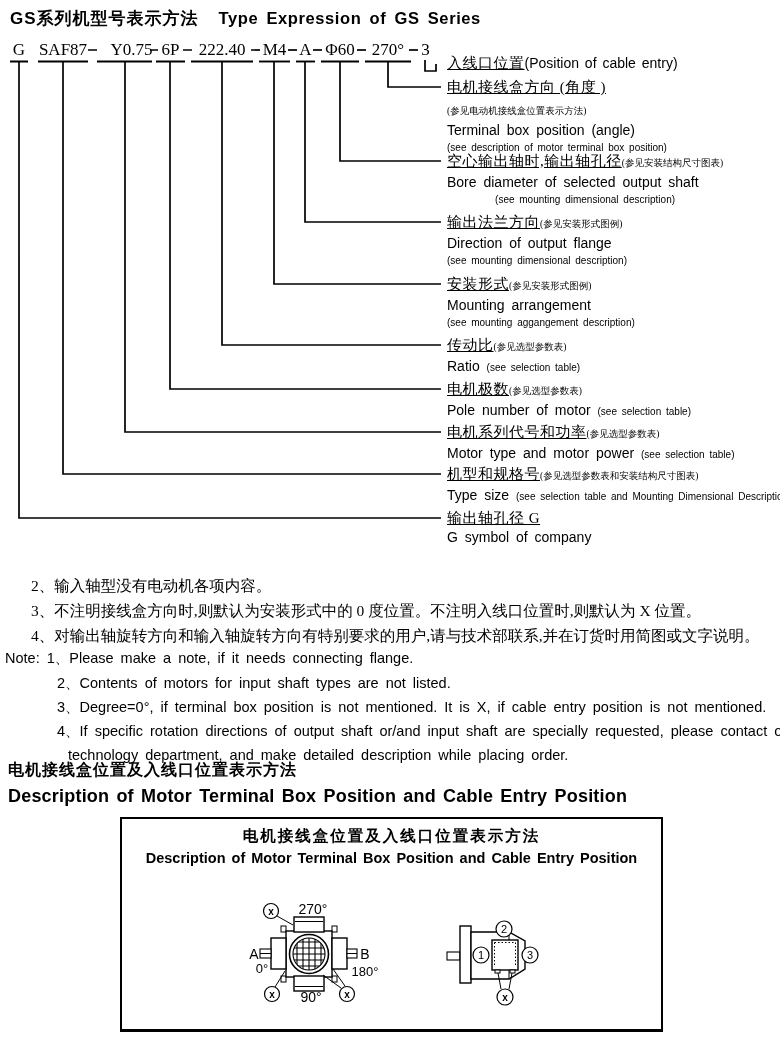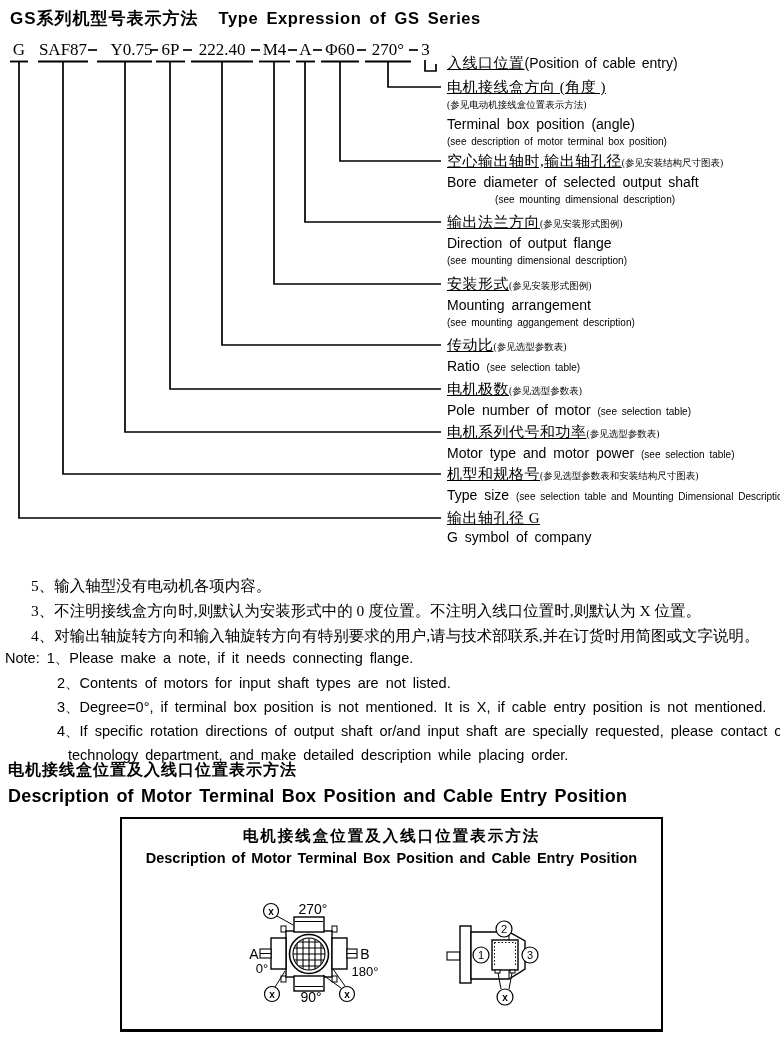--- a/index.html
+++ b/index.html
@@ -1,20 +1,21 @@
 <!DOCTYPE html>
 <html><head>
 <meta charset="utf-8">
 <style>
   * { margin:0; padding:0; box-sizing:border-box; }
   html,body { background:#fff; }
   .page {
     position:relative; width:780px; height:1039px; background:#ffffff;
     color:#000; overflow:hidden;
     font-family:"Liberation Sans", sans-serif;
+    border-radius:24px;
   }
   .abs { position:absolute; }
 
   
   .title-row { position:absolute; left:10px; top:7px; white-space:nowrap; }
   .title-cn { font:bold 17px/22px "Liberation Sans", sans-serif; letter-spacing:1px; }
   .title-en { font:bold 16.5px/22px "Liberation Sans", sans-serif; letter-spacing:.6px; margin-left:20px; word-spacing:3px; }
 
   
   .codeseg { position:absolute; top:40px; text-align:center;
@@ -24,21 +25,21 @@
   .s6{left:296px;width:19px}.s7{left:321px;width:38px}.s8{left:365px;width:46px}
   .s9{left:419px;width:13px}
 
   svg.connectors { position:absolute; left:0; top:0; }
   .connectors line, .connectors path { stroke:#000; fill:none; }
 
   
   .label { position:absolute; left:447px; white-space:nowrap; }
   .lbl-cn { font:15px/18px "Liberation Serif", serif; letter-spacing:.5px;text-decoration:underline; }
   .cn-note-inline { font:9.5px/18px "Liberation Serif", serif; }
-  .cn-note-line { font:9.5px/13px "Liberation Serif", serif; margin-top:3px; }
+  .cn-note-line { font:9.5px/13px "Liberation Serif", serif; margin-top:9px; }
   .en-line { font:14px/20px "Liberation Sans", sans-serif; word-spacing:3px; }
   .en-note-line { font:10px/13px "Liberation Sans", sans-serif; margin-top:1px; word-spacing:2px;text-align:center; }
   .en-note-inline { font:10px/20px "Liberation Sans", sans-serif; word-spacing:2px; }
   .en-inline { font:14px/18px "Liberation Sans", sans-serif; word-spacing:2px; }
 
   
   .note-cn { position:absolute; font:15.5px/19px "Liberation Serif", serif; white-space:nowrap; }
   .note-en { position:absolute; font:14.5px/18px "Liberation Sans", sans-serif; white-space:nowrap; word-spacing:3px; }
 
   
@@ -161,21 +162,21 @@
   <div class="label" style="top:465px">
     <div><span class="lbl-cn">机型和规格号</span><span class="cn-note-inline">(参见选型参数表和安装结构尺寸图表)</span></div>
     <div class="en-line"><span>Type size</span> <span class="en-note-inline">(see selection table and Mounting Dimensional Description)</span></div>
   </div>
 
   <div class="label" style="top:509px">
     <div><span class="lbl-cn">输出轴孔径 G</span></div>
     <div class="en-line">G symbol of company</div>
   </div>
 
-  <div class="note-cn" style="left:31px;top:576px">5、输入轴型没有电动机各项内容。</div>
+  <div class="note-cn" style="left:31px;top:576px">2、输入轴型没有电动机各项内容。</div>
   <div class="note-cn" style="left:31px;top:601px">3、不注明接线盒方向时,则默认为安装形式中的 0 度位置。不注明入线口位置时,则默认为 X 位置。</div>
   <div class="note-cn" style="left:31px;top:626px">4、对输出轴旋转方向和输入轴旋转方向有特别要求的用户,请与技术部联系,并在订货时用简图或文字说明。</div>
 
   <div class="note-en" style="left:5px;top:649px">Note: 1、Please make a note, if it needs connecting flange.</div>
   <div class="note-en" style="left:57px;top:674px">2、Contents of motors for input shaft types are not listed.</div>
   <div class="note-en" style="left:57px;top:698px">3、Degree=0°, if terminal box position is not mentioned. It is X, if cable entry position is not mentioned.</div>
   <div class="note-en" style="left:57px;top:722px">4、If specific rotation directions of output shaft or/and input shaft are specially requested, please contact our</div>
   <div class="note-en" style="left:68px;top:746px">technology department, and make detailed description while placing order.</div>
 
   <div class="sec-cn">电机接线盒位置及入线口位置表示方法</div>

